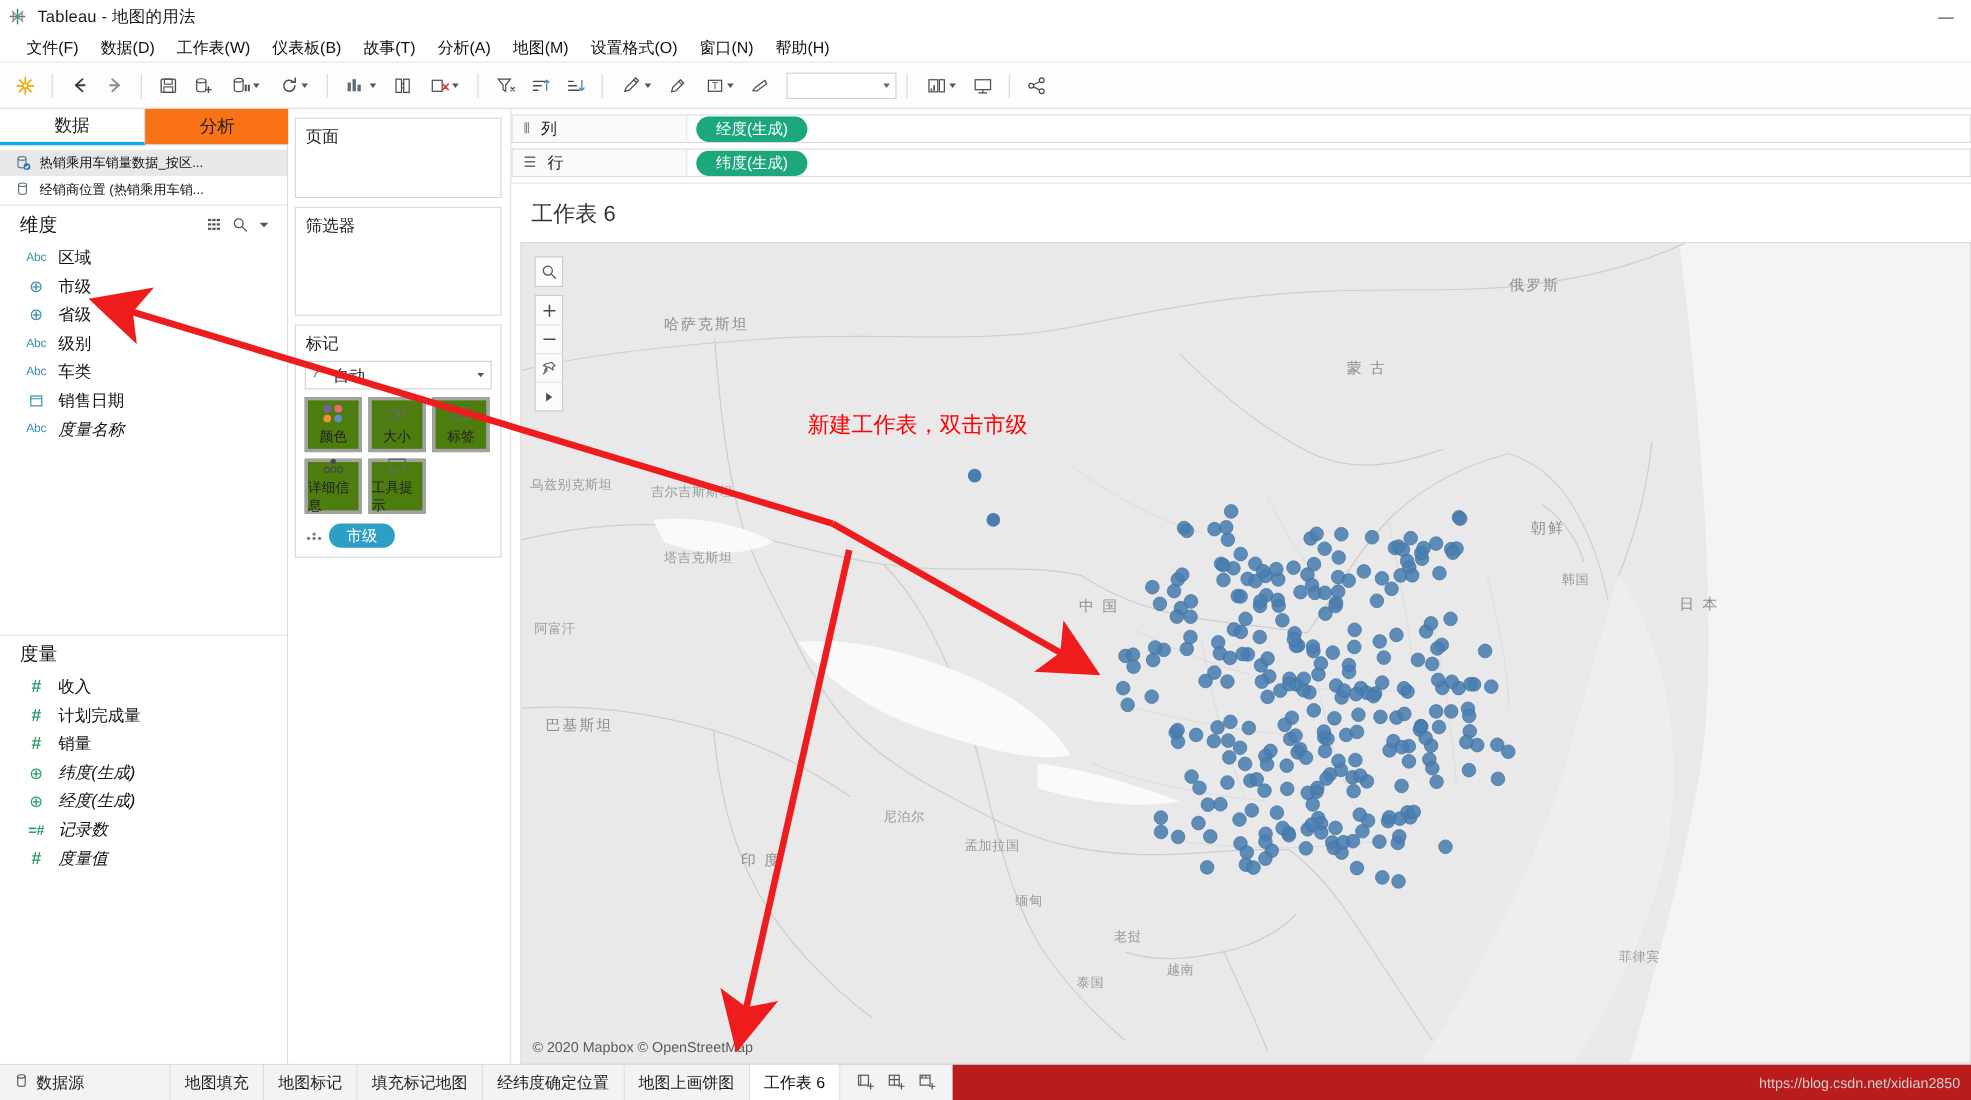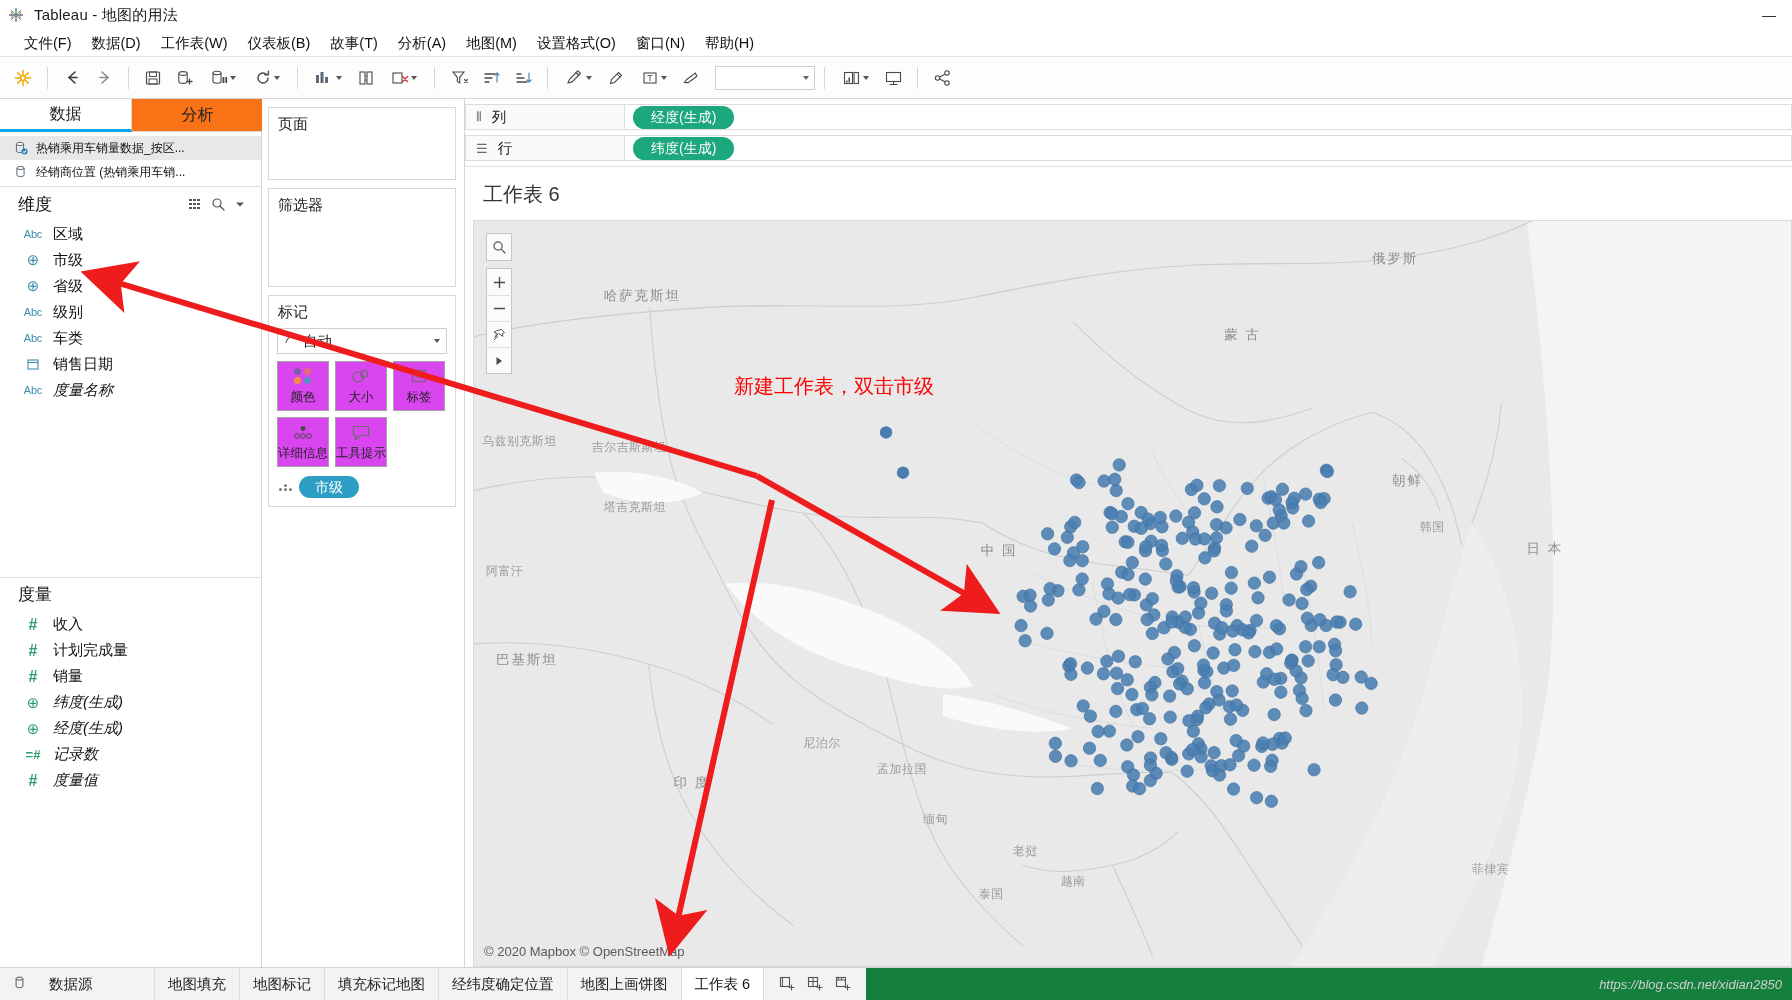--- a/index.html
+++ b/index.html
@@ -73,21 +73,21 @@
   .card{border:1px solid #d8d8d8;background:#fff;margin-bottom:8px;}
   .card-title{font-size:15px;color:#222;padding:7px 9px 5px 9px;}
   .card-body{min-height:42px;padding:0 8px 8px 8px;}
   .card-body.pages{min-height:40px;}
   .card-body.filters{min-height:66px;}
 
   .marks-select{height:26px;border:1px solid #cfcfcf;background:#fff;display:flex;align-items:center;
                 padding:0 6px;gap:6px;font-size:14.5px;color:#222;margin:1px 0 7px 0;}
   .marks-select .msel-caret{margin-left:auto;}
   .mbtns{display:flex;flex-wrap:wrap;gap:6px;}
-  .mbtn{width:52px;height:50px;border:1px solid #a3a3a3;background:#d946ef;display:flex;flex-direction:column;
+  .mbtn{width:52px;height:50px;border:3px solid #a3a3a3;background:#4d7c0f;display:flex;flex-direction:column;
         align-items:center;justify-content:center;gap:3px;}
   .mbtn-lbl{font-size:12.5px;color:#222;}
   .mbtn-ico{height:20px;display:flex;align-items:center;justify-content:center;}
   .dotgrid{display:grid;grid-template-columns:8px 8px;gap:2px;}
   .dotgrid i{width:7px;height:7px;border-radius:50%;display:block;}
   .pill-area{margin-top:9px;display:flex;align-items:center;gap:7px;padding-left:2px;}
   .pill-dots{display:flex;flex-direction:column;gap:1px;align-items:center;}
   .pill-dots i{width:3px;height:3px;background:#7a7a7a;border-radius:50%;}
   .pill-dots .r{display:flex;gap:2px;}
   .pill{background:#2e9fc4;color:#fff;border-radius:11px;padding:3px 16px;font-size:14px;line-height:16px;}
@@ -115,29 +115,29 @@
   .map-anno{position:absolute;left:240px;top:152px;font-size:20px;color:#ff0000;z-index:5;white-space:nowrap;
             font-family:Liberation Serif, serif;margin-left:20px;}
   .maplabel{font-size:12px;fill:#9a9a9a;font-family:"Liberation Sans",sans-serif;}
   .maplabel.big{font-size:13.5px;fill:#8d8d8d;}
 
   
   .arrows{position:absolute;inset:0;width:1792px;height:1000px;pointer-events:none;z-index:50;}
 
   
   .statusbar{height:33px;display:flex;align-items:stretch;border-top:1px solid #d2d2d2;background:#f3f3f3;}
-  .sb-ds{width:155px;flex:0 0 155px;display:flex;align-items:center;gap:24px;padding-left:14px;
+  .sb-ds{width:155px;flex:0 0 155px;display:flex;align-items:center;gap:8px;padding-left:14px;
          font-size:14.5px;color:#222;border-right:1px solid #dcdcdc;background:#f3f3f3;}
   .sb-tabs{display:flex;align-items:stretch;}
   .sb-tab{display:flex;align-items:center;padding:0 13px;font-size:14.5px;color:#222;
           border-right:1px solid #dcdcdc;background:#f3f3f3;}
   .sb-tab.active{background:#fff;color:#111;}
   .sb-newbtns{display:flex;align-items:center;gap:10px;padding:0 14px;}
   .sb-newbtn{width:18px;height:18px;display:flex;align-items:center;justify-content:center;color:#555;}
-  .sb-rest{flex:1 1 auto;background:#15803d;position:relative;font-style:italic;}
+  .sb-rest{flex:1 1 auto;background:#b91c1c;position:relative;}
   .sb-watermark{position:absolute;right:10px;top:9px;font-size:13px;color:#cfcfcf;}
 </style>
 </head>
 <body>
 
 <div class="titlebar">
   <span class="tb-logo">
     <svg width="20" height="20" viewBox="0 0 20 20">
       <g stroke="#4e79a7" stroke-width="1.4" fill="none">
         <path d="M10 3v14M3 10h14"></path>

